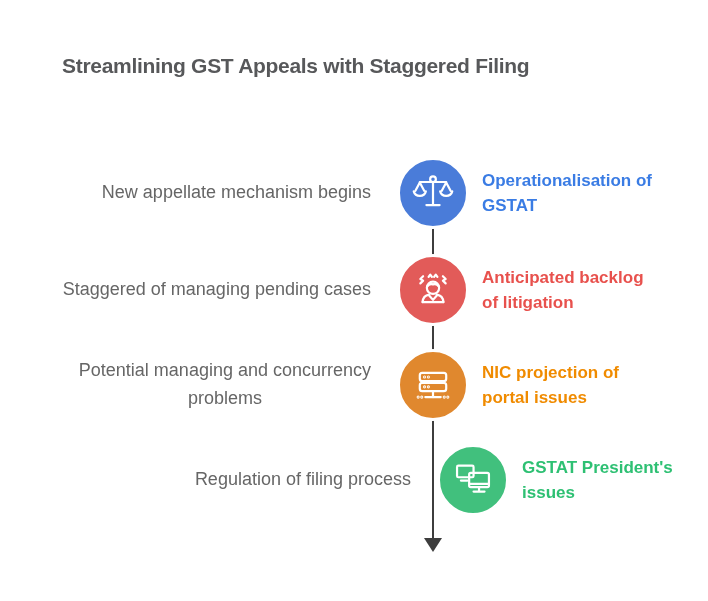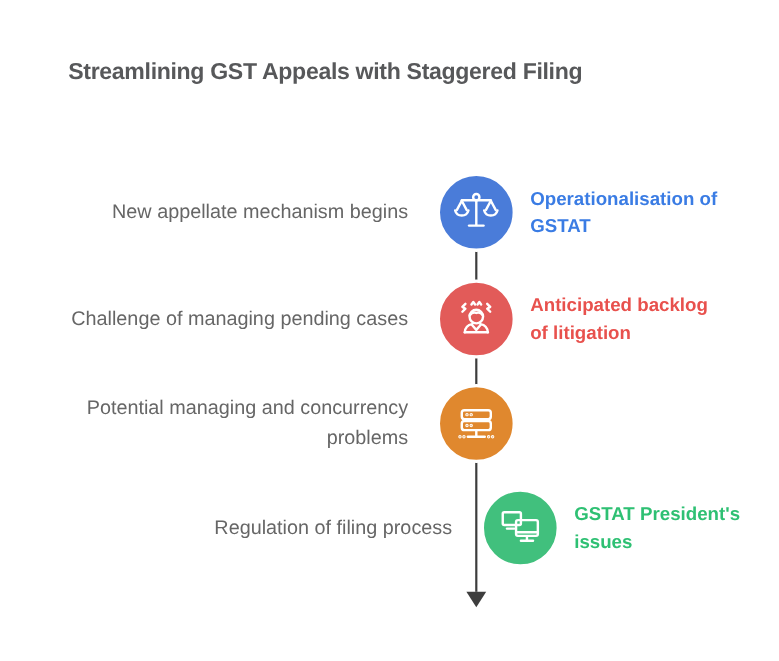--- a/index.html
+++ b/index.html
@@ -55,21 +55,21 @@
   .row.r3 { top: 443px; margin-left: 40px; }
   .left-label {
     position: absolute;
     left: 20px;
     top: 0;
     width: 351px;
     height: 74px;
     display: flex;
     align-items: center;
     justify-content: flex-end;
-    text-align: right;
+    text-align: center;
     font-size: 18px;
     font-weight: 500;
     color: #666666;
     line-height: 1.55;
     white-space: pre-line;
   }
   .circle {
     position: absolute;
     left: 397px;
     top: 1px;
@@ -120,21 +120,21 @@
         <path d="M2.5,18.5 A5.7,5.7 0 0 0 13.5,18.5"></path>
         <polyline points="28,18 32,10.5 36,18"></polyline>
         <path d="M26.5,18.5 A5.7,5.7 0 0 0 37.5,18.5"></path>
       </svg>
     </div>
     <div class="right-label" style="color: rgb(58, 124, 228);">Operationalisation of
 GSTAT</div>
   </div>
 
   <div class="row r1">
-    <div class="left-label">Challenge of managing pending cases</div>
+    <div class="left-label">Staggered of managing pending cases</div>
     <div class="circle" style="background: rgb(226, 91, 89);">
       <svg width="44" height="44" viewBox="0 0 40 40" fill="none" stroke="#ffffff" stroke-width="2" stroke-linecap="round" stroke-linejoin="round">
         <circle cx="20" cy="18" r="5.6"></circle>
         <path d="M14.6,17 Q17,13.5 20,15 Q23,13.5 25.4,17"></path>
         <path d="M10.5,31 Q11,25 16.5,24.2"></path>
         <path d="M29.5,31 Q29,25 23.5,24.2"></path>
         <line x1="10.5" y1="31" x2="29.5" y2="31"></line>
         <polyline points="16.5,25 20,29 23.5,25"></polyline>
         <polyline points="11,7.5 8.5,10 11,11.5 8.5,14"></polyline>
         <polyline points="29,7.5 31.5,10 29,11.5 31.5,14"></polyline>
@@ -158,20 +158,22 @@
         <circle cx="12.3" cy="21.7" r="0.4" fill="#ffffff"></circle>
         <circle cx="15.8" cy="21.7" r="0.4" fill="#ffffff"></circle>
         <line x1="20" y1="25.5" x2="20" y2="31"></line>
         <line x1="13" y1="31" x2="27" y2="31"></line>
         <circle cx="6.5" cy="31" r="0.4" fill="#ffffff"></circle>
         <circle cx="9.8" cy="31" r="0.4" fill="#ffffff"></circle>
         <circle cx="30.2" cy="31" r="0.4" fill="#ffffff"></circle>
         <circle cx="33.5" cy="31" r="0.4" fill="#ffffff"></circle>
       </svg>
     </div>
+    <div class="right-label" style="color: rgb(240, 139, 0);">NIC projection of
+portal issues</div>
   </div>
 
   <div class="row r3">
     <div class="left-label">Regulation of filing process</div>
     <div class="circle" style="background: rgb(65, 192, 125);">
       <svg width="44" height="44" viewBox="0 0 40 40" fill="none" stroke="#ffffff" stroke-width="2" stroke-linecap="round" stroke-linejoin="round">
         <rect x="5.5" y="7" width="15" height="10.5" rx="1.2"></rect>
         <line x1="9" y1="20.5" x2="15" y2="20.5"></line>
         <rect x="16.5" y="13.5" width="18" height="13" rx="1.5"></rect>
         <line x1="17" y1="23.5" x2="34" y2="23.5"></line>

